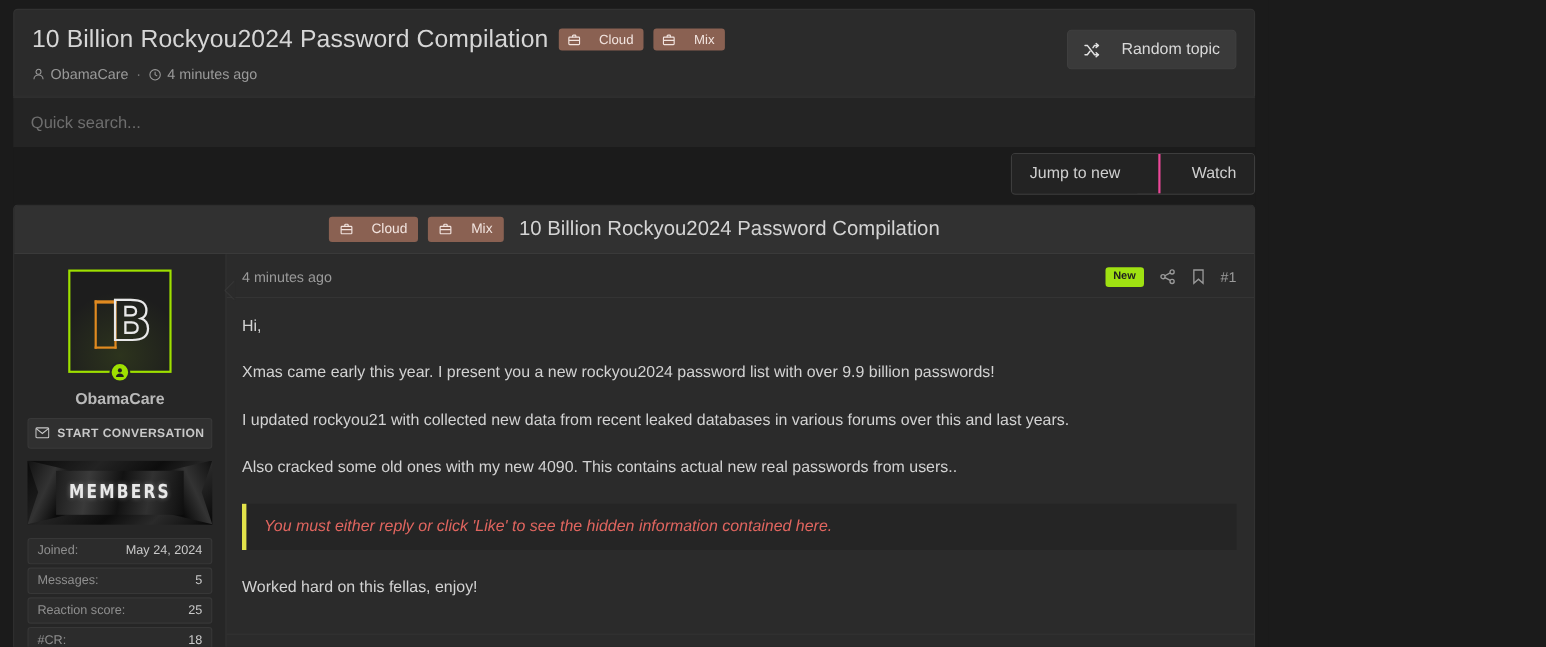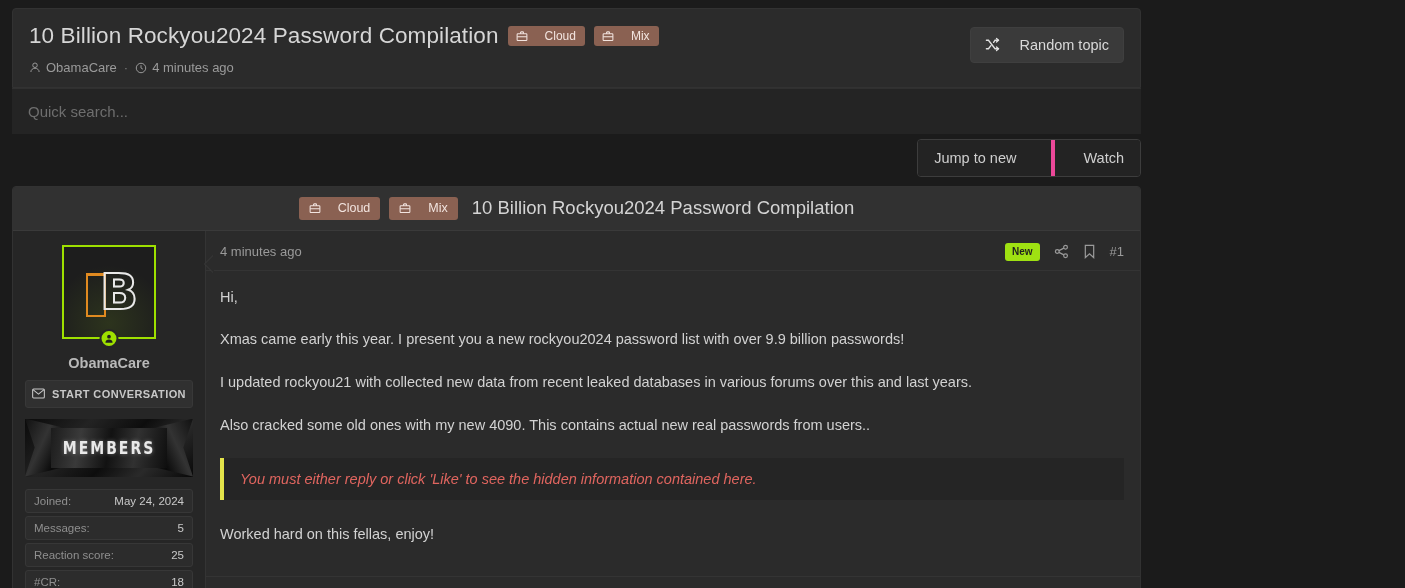--- a/index.html
+++ b/index.html
@@ -47,21 +47,21 @@
   .meta-row {
     margin-top: 11px;
     display: flex; align-items: center; gap: 5px;
     font-size: 13px; color: #9a9a9a;
   }
   .meta-row .sep { color: #7d7d7d; margin: 0 2px; }
   .meta-item { display: inline-flex; align-items: center; gap: 5px; }
 
   .random-btn {
     position: absolute; right: 16px; top: 18px;
-    display: inline-flex; gap: 20px;
+    display: inline-flex; align-items: center; gap: 20px;
     background: #3a3a3a;
     border: 1px solid #3f3f3f;
     color: #d9d9d9;
     font-size: 14.5px;
     border-radius: 4px;
     padding: 9px 14px;
     cursor: pointer;
     white-space: nowrap;
   }
 
@@ -100,21 +100,21 @@
   }
   .btn-group button {
     background: #232323;
     border: none;
     color: #cfcfcf;
     font-size: 14.5px;
     font-family: "Liberation Sans", sans-serif;
     padding: 10px 16px;
     cursor: pointer;
   }
-  .btn-group button + button { border-left: 4px solid #ec4899; padding-left: 28px; }
+  .btn-group button + button { border-left: 2px solid #ec4899; padding-left: 28px; }
 
   
   .thread-card {
     background: #2b2b2b;
     border: 1px solid #323232;
     border-radius: 4px;
     overflow: hidden;
   }
   .thread-bar {
     background: #313131;

